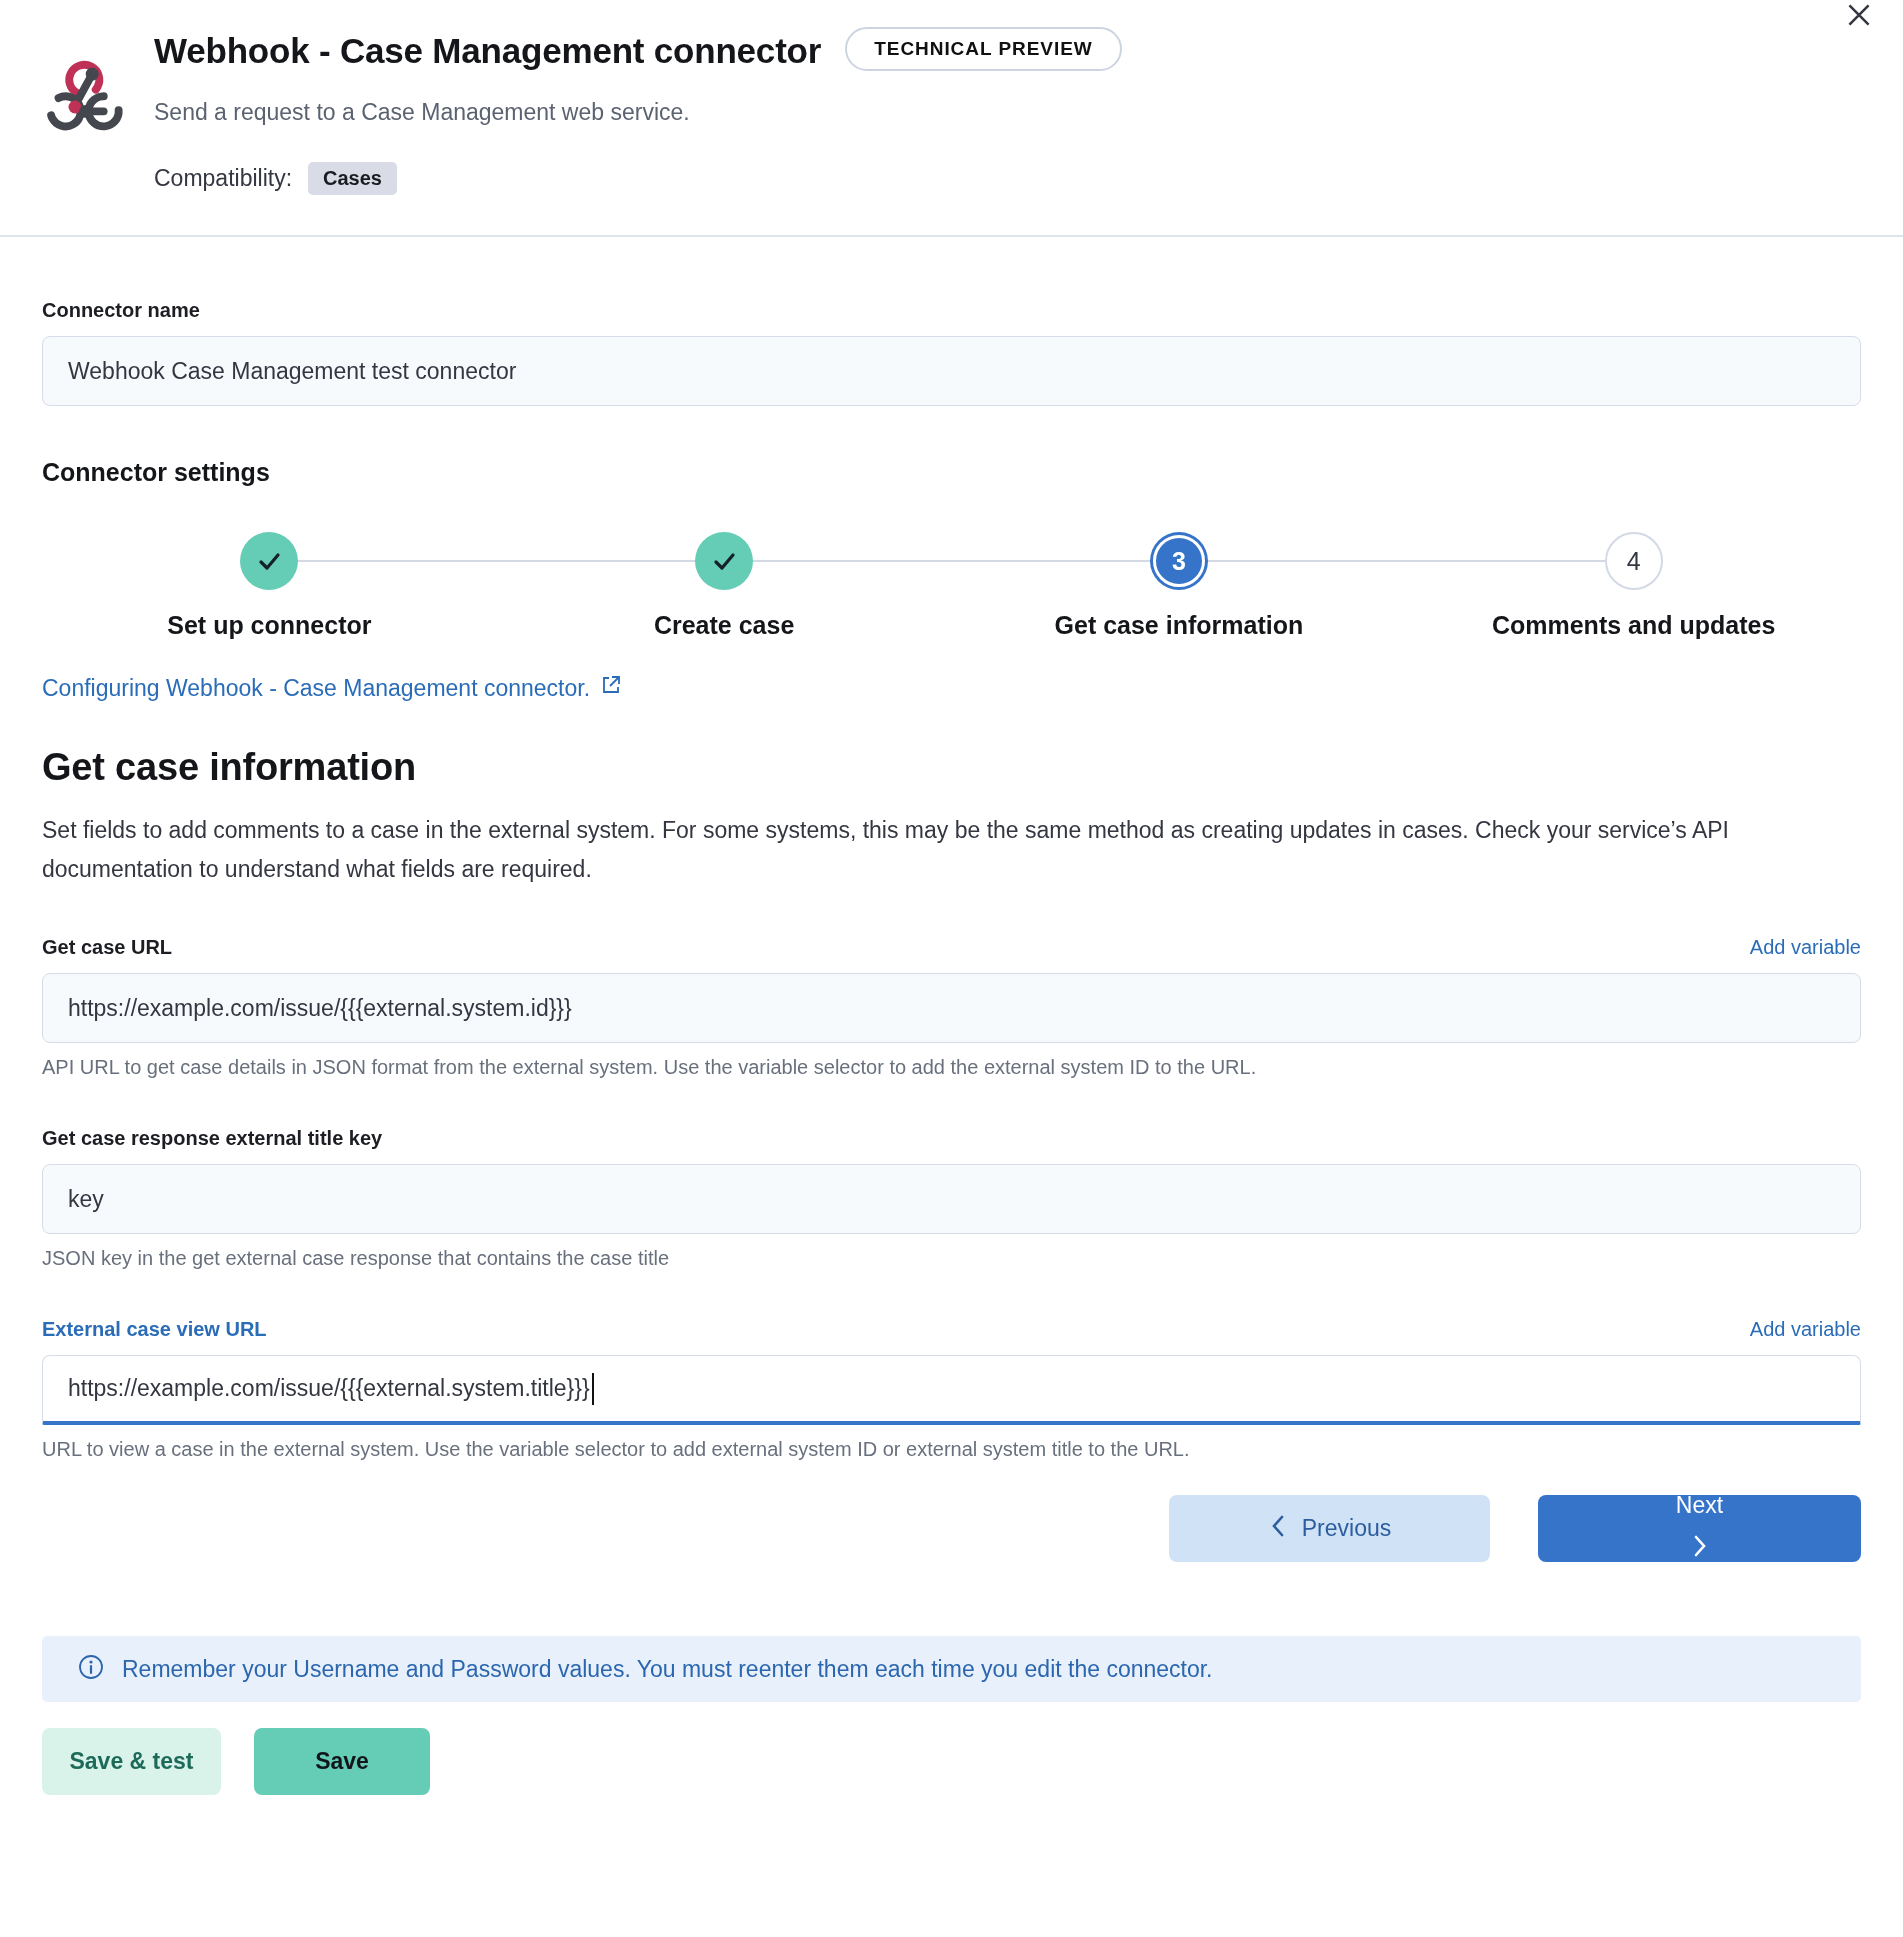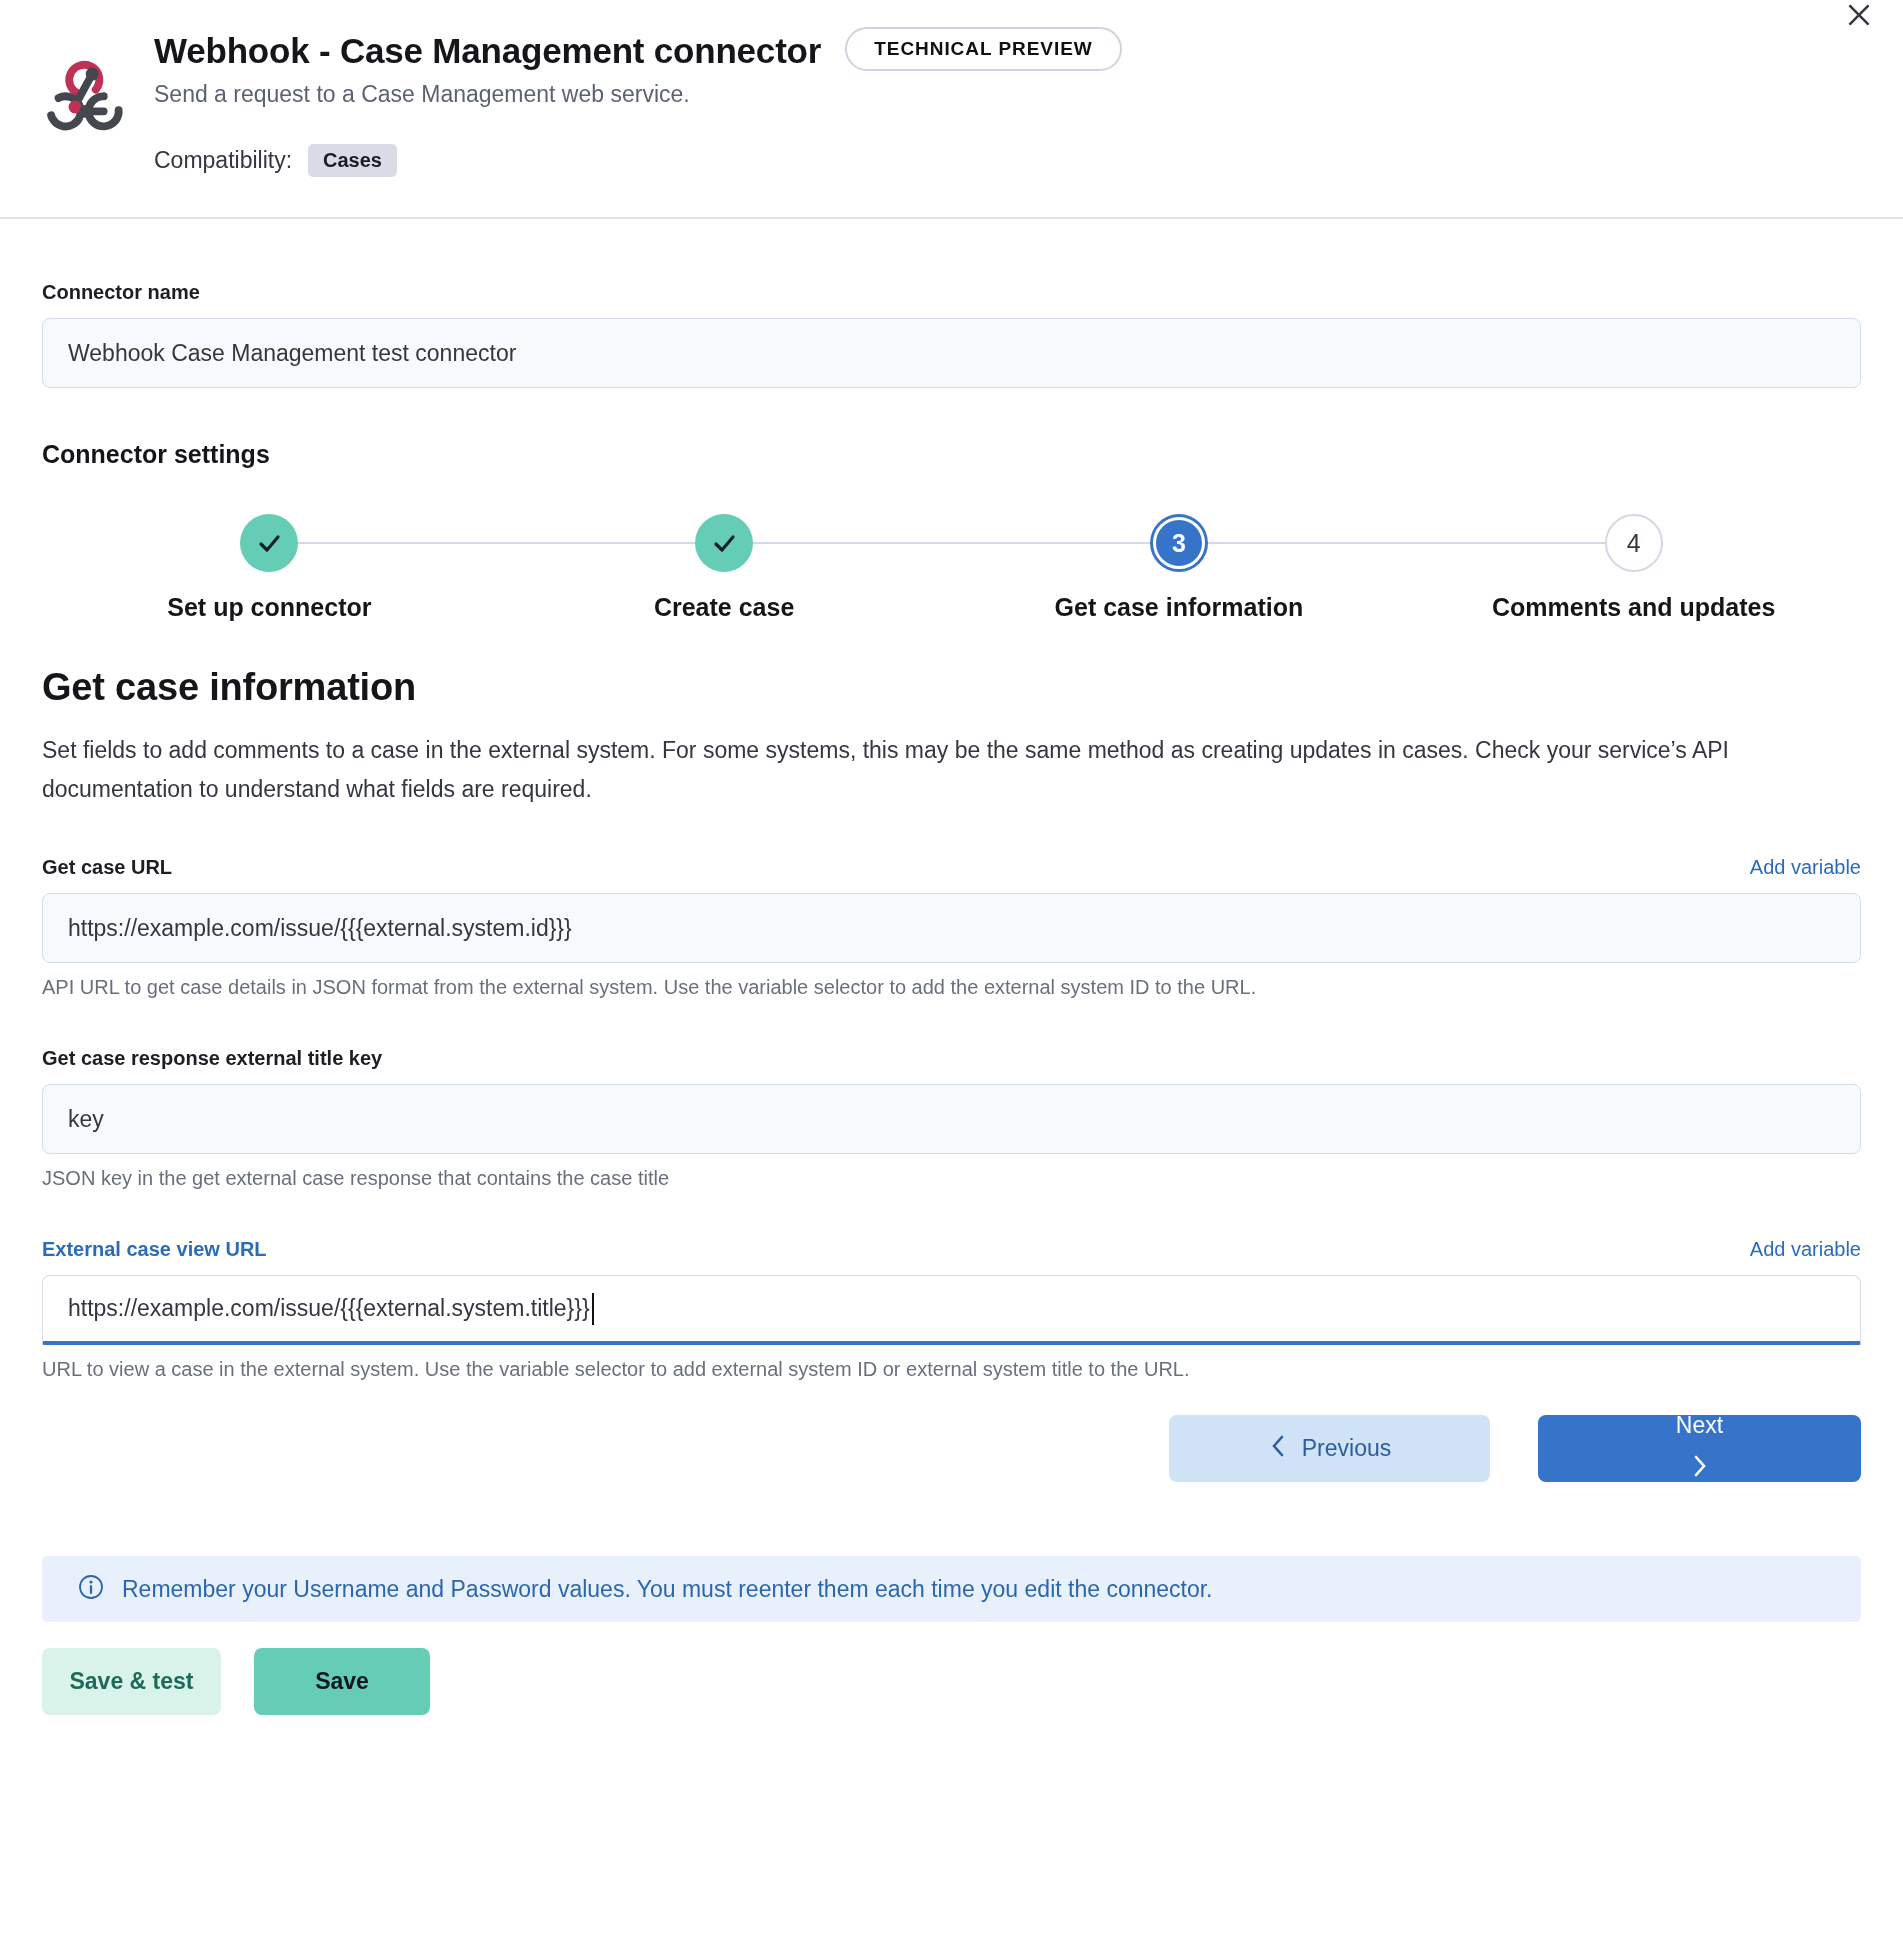--- a/index.html
+++ b/index.html
@@ -31,21 +31,21 @@
     background:none;border:none;cursor:pointer;}
   .close-btn svg{width:34px;height:34px;}
 
   
   .header{display:flex;align-items:flex-start;gap:26px;}
   .header-icon{width:86px;height:86px;flex:0 0 auto;margin-top:40px;}
   .title-row{display:flex;align-items:flex-end;gap:24px;margin-top:13px;}
   .title{font-size:35px;font-weight:700;letter-spacing:-0.2px;color:#14161a;}
   .tech-badge{border:2px solid #ccd4e2;border-radius:34px;padding:9px 27px;
     font-size:19px;font-weight:700;letter-spacing:.05em;color:#111;white-space:nowrap;}
-  .subtitle{font-size:23px;color:#5b6270;margin-top:10px;}
+  .subtitle{font-size:23px;color:#5b6270;margin-top:28px;}
   .compat-row{display:flex;align-items:center;gap:16px;margin-top:36px;}
   .compat-label{font-size:23px;color:#343741;}
   .compat-badge{background:#d9dce6;border-radius:5px;padding:5px 15px;
     font-size:20px;font-weight:600;color:#1a1c21;}
   .top-divider{border:none;border-top:2px solid #dfe3ec;margin:40px -42px 0 -42px;}
 
   
   .field-label{font-size:20px;font-weight:700;color:#1d1e24;}
   .mt-section{margin-top:62px;}
   .text-input{
@@ -196,20 +196,30 @@
 
     <button class="step">
       <span class="circle-wrap">
           <span class="step-circle incomplete">4</span>
         </span>
       <span class="step-label">Comments and updates</span>
     </button>
   </div>
 
   
+  <button class="doc-link">
+    <span>Configuring Webhook - Case Management connector.</span>
+    <span>
+      <svg width="22" height="22" viewBox="0 0 22 22" fill="none" stroke="#2a6cb8" stroke-width="1.8">
+        <path d="M9 4 H4 V18 H18 V13"></path>
+          <path d="M12 3 H19 V10"></path>
+          <path d="M19 3 L10 12"></path>
+      </svg>
+    </span>
+  </button>
 
   
   <h1 class="h1">Get case information</h1>
   <p class="description">Set fields to add comments to a case in the external system. For some systems, this may be the same method as creating updates in cases. Check your service’s API documentation to understand what fields are required.</p>
 
   
   <div class="label-row">
     <label class="field-label">Get case URL</label>
     <button class="add-variable">Add variable</button>
   </div>

